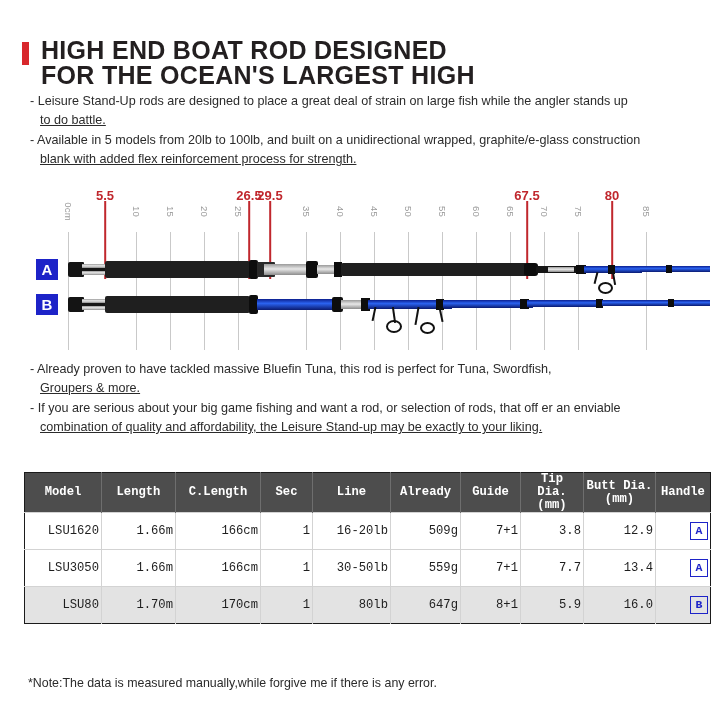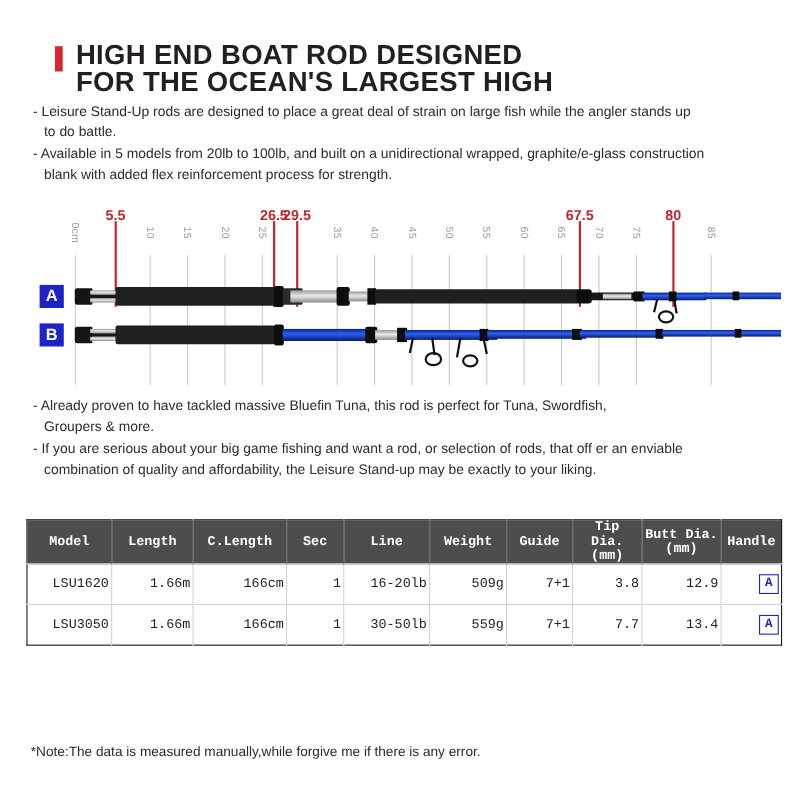--- a/index.html
+++ b/index.html
@@ -6,30 +6,30 @@
   body{
     width:720px;height:720px;
     background:#ffffff;
     font-family:"Liberation Sans", sans-serif;
     color:#231f20;
     overflow:hidden;
     position:relative;
   }
 
   
-  .title-block{position:absolute;left:50px;top:38px;display:flex;align-items:flex-start;}
+  .title-block{position:absolute;left:22px;top:38px;display:flex;align-items:flex-start;}
   .title-accent{width:7px;height:23px;background:#d8272c;margin-top:4px;margin-right:12px;flex:none;}
   .title-text{font-size:25px;line-height:25px;font-weight:bold;letter-spacing:.3px;color:#231f20;}
   .title-text div{white-space:nowrap;}
 
   
   .intro{position:absolute;left:30px;top:92px;width:680px;font-size:12.6px;line-height:19px;color:#2b2b2b;}
   .bullet{margin-bottom:1px;}
   .bullet .ln{display:block;}
-  .bullet .ln.ind{padding-left:10px;}
+  .bullet .ln.ind{padding-left:10px;text-decoration:underline;}
 
   
   .figure{position:absolute;left:0px;top:186px;width:720px;height:150px;}
 
   .marker{position:absolute;top:0;}
   .marker .mlabel{
     position:absolute;bottom:0;left:50%;transform:translateX(-50%);
     font-size:13px;font-weight:bold;color:#c0272d;white-space:nowrap;line-height:13px;
   }
   .marker .mline{position:absolute;top:15px;width:1.6px;background:#c0272d;left:50%;transform:translateX(-0.8px);}
@@ -294,21 +294,21 @@
       <col style="width:72px">
         <col style="width:55px">
     </colgroup>
     <thead>
       <tr id="thead-row">
           <th>Model</th>
           <th>Length</th>
           <th>C.Length</th>
           <th>Sec</th>
           <th>Line</th>
-          <th>Weight</th>
+          <th>Already</th>
           <th>Guide</th>
           <th>
             <div>Tip Dia.</div>
             <div>(mm)</div>
           </th>
           <th>
             <div>Butt Dia.</div>
             <div>(mm)</div>
           </th>
           <th>Handle</th>
@@ -332,17 +332,29 @@
           <td>1.66m</td>
           <td>166cm</td>
           <td>1</td>
           <td>30-50lb</td>
           <td>559g</td>
           <td>7+1</td>
           <td>7.7</td>
           <td>13.4</td>
           <td><span class="hbadge">A</span></td>
         </tr>
+        <tr class="alt">
+          <td>LSU80</td>
+          <td>1.70m</td>
+          <td>170cm</td>
+          <td>1</td>
+          <td>80lb</td>
+          <td>647g</td>
+          <td>8+1</td>
+          <td>5.9</td>
+          <td>16.0</td>
+          <td><span class="hbadge">B</span></td>
+        </tr>
       </tbody>
   </table>
 </div>
 
 <div class="note">*Note:The data is measured manually,while forgive me if there is any error.</div>
 
 </body></html>

